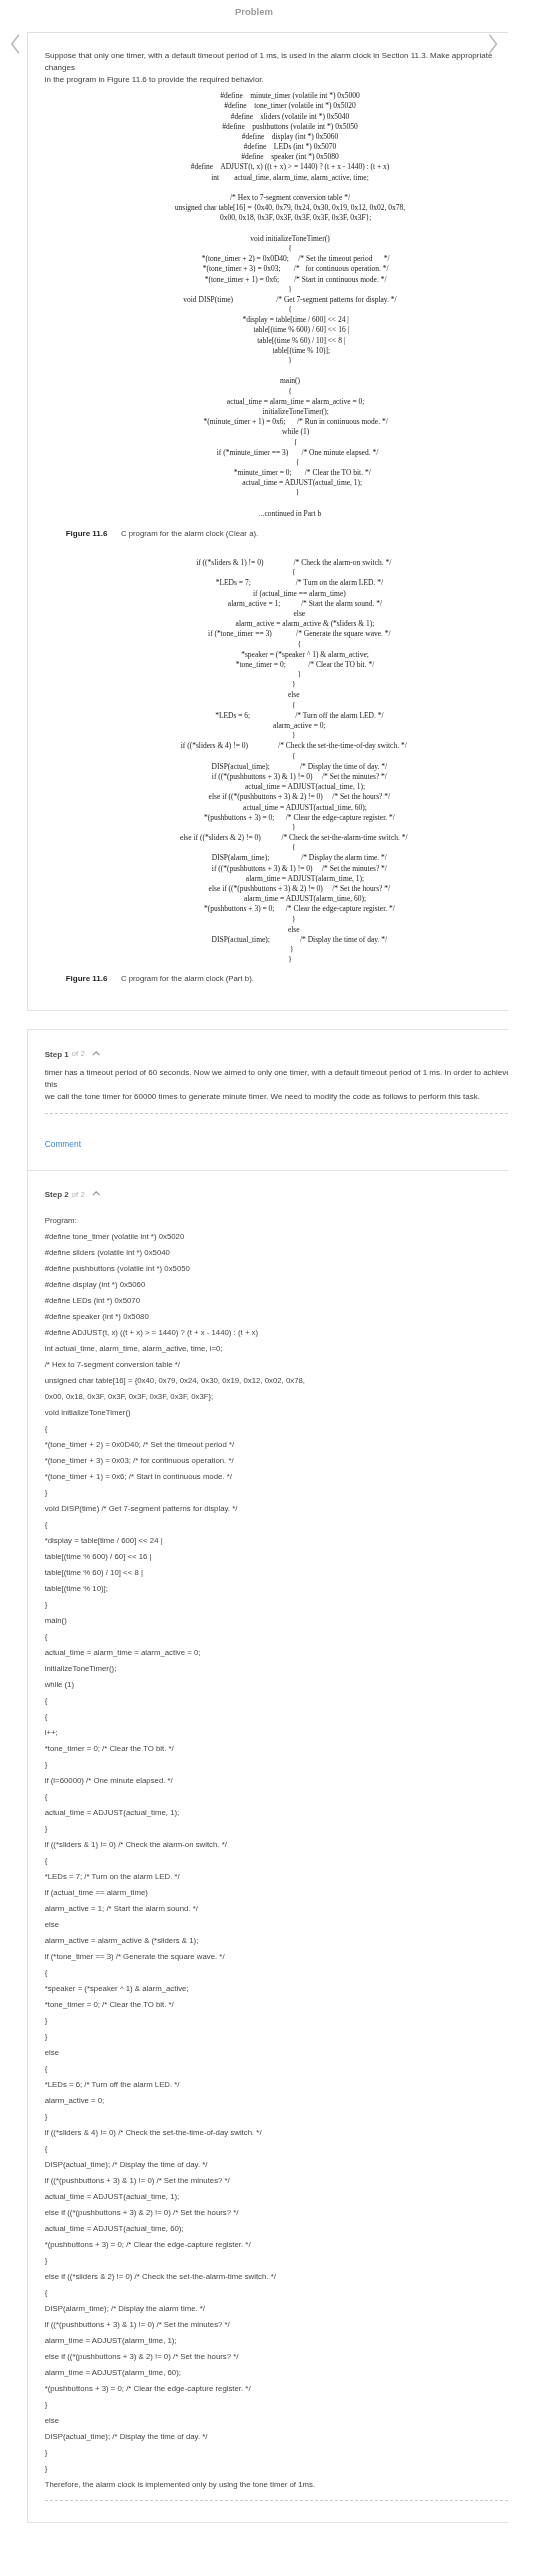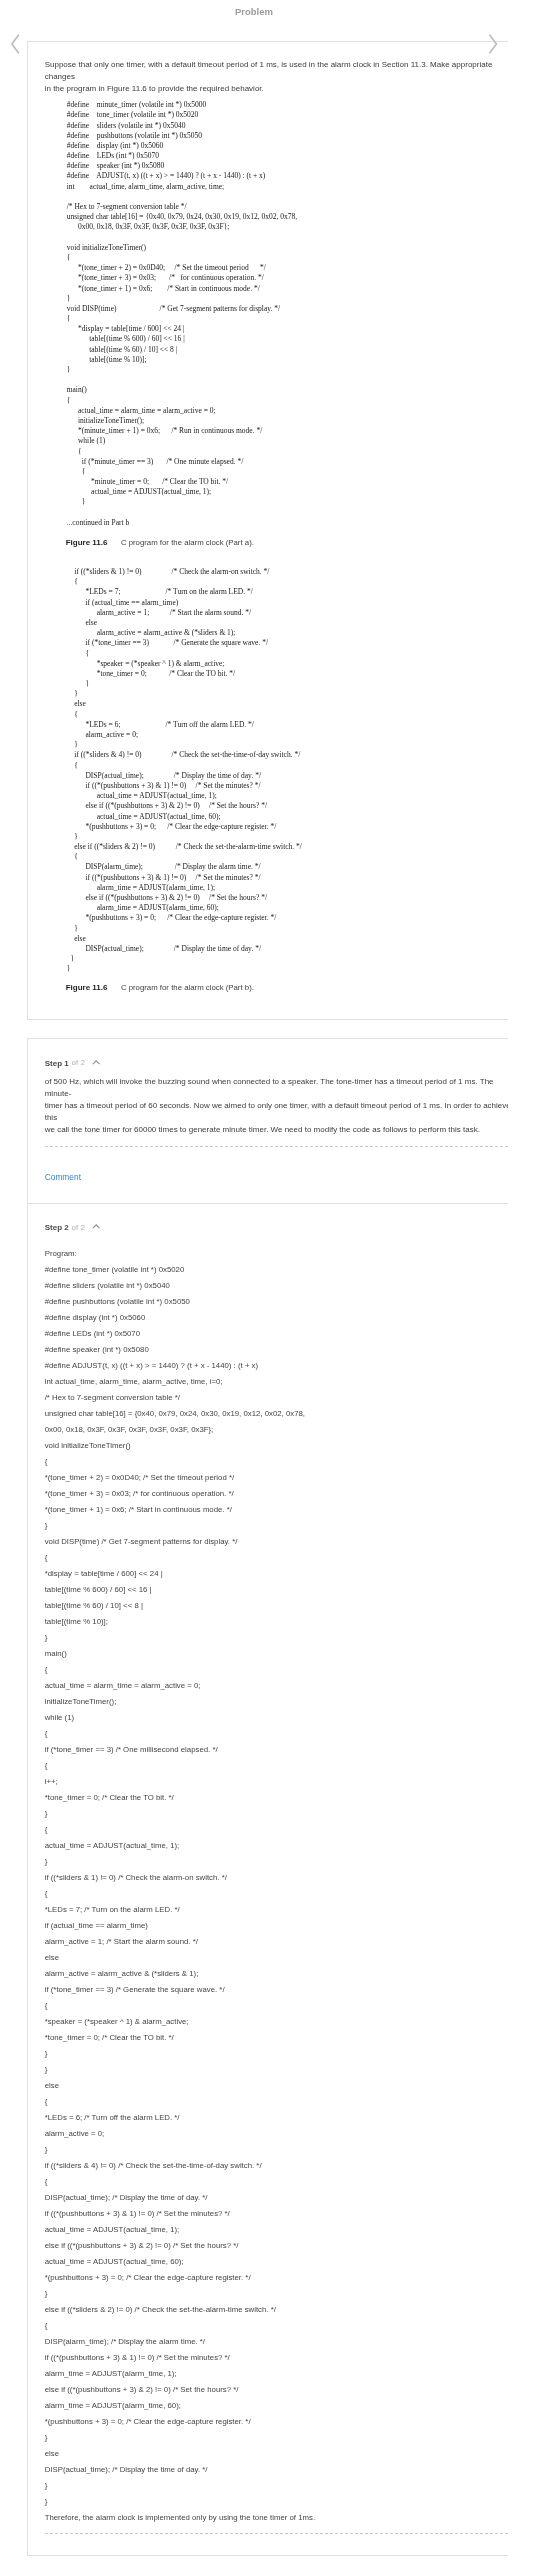--- a/index.html
+++ b/index.html
@@ -33,29 +33,29 @@
   }
   .nav-arrow.left  { left:5.6px; }
   .nav-arrow.right { right:5.6px; }
 
   .card {
     margin-left:27px;
     width:504px;
     background:#ffffff;
     border:0.6px solid #e0e0e0;
   }
-  .problem-card { margin-top:24px; padding:16.7px 16.7px 26px 16.7px; }
+  .problem-card { margin-top:15px; padding:16.7px 16.7px 26px 16.7px; }
 
   .ptext-line {
     font-size:8px;
     line-height:12.3px;
     color:#3c3c3c;
   }
 
-  .serif-code { margin:4.5px 0 0 22px; }
+  .serif-code { margin:4.5px 0 0 22px;text-align:center; }
   .scode-line {
     font-family:"Liberation Serif", serif;
     font-size:7.5px;
     line-height:10.2px;
     height:10.2px;
     color:#191919;
     white-space:pre;
   }
   .code-b { margin-top:19px; }
 
@@ -175,21 +175,21 @@
         <div class="scode-line">        if (*minute_timer == 3)       /* One minute elapsed. */</div>
         <div class="scode-line">        {</div>
         <div class="scode-line">             *minute_timer = 0;       /* Clear the TO bit. */</div>
         <div class="scode-line">             actual_time = ADJUST(actual_time, 1);</div>
         <div class="scode-line">        }</div>
         <div class="scode-line">&nbsp;</div>
         <div class="scode-line">...continued in Part b</div>
       </div>
 
     <div class="fig-caption">
-      <span class="fig-label">Figure 11.6</span><span class="fig-text">C program for the alarm clock (Part a).</span>
+      <span class="fig-label">Figure 11.6</span><span class="fig-text">C program for the alarm clock (Clear a).</span>
     </div>
 
     <div class="serif-code code-b">
         <div class="scode-line">    if ((*sliders &amp; 1) != 0)                /* Check the alarm-on switch. */</div>
         <div class="scode-line">    {</div>
         <div class="scode-line">          *LEDs = 7;                        /* Turn on the alarm LED. */</div>
         <div class="scode-line">          if (actual_time == alarm_time)</div>
         <div class="scode-line">                alarm_active = 1;           /* Start the alarm sound. */</div>
         <div class="scode-line">          else</div>
         <div class="scode-line">                alarm_active = alarm_active &amp; (*sliders &amp; 1);</div>
@@ -236,21 +236,20 @@
 
   <section class="card solution-card">
 
     <div class="step-section">
       <div class="step-header">
         <span class="step-label">Step 1</span><span class="step-of">of 2</span><button class="collapse-btn"><svg width="8.4" height="5" viewBox="0 0 15 9">
               <polyline points="1.5,7.5 7.5,1.5 13.5,7.5" fill="none" stroke="#8f8f8f" stroke-width="2"></polyline>
             </svg></button>
       </div>
       <div class="step-text">
-          <div class="stext-line">of 500 Hz, which will invoke the buzzing sound when connected to a speaker. The tone-timer has a timeout period of 1 ms. The minute-</div>
           <div class="stext-line">timer has a timeout period of 60 seconds. Now we aimed to only one timer, with a default timeout period of 1 ms. In order to achieve this</div>
           <div class="stext-line">we call the tone timer for 60000 times to generate minute timer. We need to modify the code as follows to perform this task.</div>
         </div>
       <div class="dashed-divider div-step1"></div>
       <a class="comment-link">Comment</a>
     </div>
 
     <div class="step-section step2">
       <div class="step-header">
         <span class="step-label">Step 2</span><span class="step-of">of 2</span><button class="collapse-btn"><svg width="8.4" height="5" viewBox="0 0 15 9">
@@ -282,25 +281,25 @@
           <div class="code2-line">table[(time % 600) / 60] &lt;&lt; 16 |</div>
           <div class="code2-line">table[(time % 60) / 10] &lt;&lt; 8 |</div>
           <div class="code2-line">table[(time % 10)];</div>
           <div class="code2-line">}</div>
           <div class="code2-line">main()</div>
           <div class="code2-line">{</div>
           <div class="code2-line">actual_time = alarm_time = alarm_active = 0;</div>
           <div class="code2-line">initializeToneTimer();</div>
           <div class="code2-line">while (1)</div>
           <div class="code2-line">{</div>
-          <div class="code2-line">if (*tone_timer == 3) /* One millisecond elapsed. */</div>
           <div class="code2-line">{</div>
           <div class="code2-line">i++;</div>
           <div class="code2-line">*tone_timer = 0; /* Clear the TO bit. */</div>
           <div class="code2-line">}</div>
+          <div class="code2-line">if (i=60000) /* One minute elapsed. */</div>
           <div class="code2-line">{</div>
           <div class="code2-line">actual_time = ADJUST(actual_time, 1);</div>
           <div class="code2-line">}</div>
           <div class="code2-line">if ((*sliders &amp; 1) != 0) /* Check the alarm-on switch. */</div>
           <div class="code2-line">{</div>
           <div class="code2-line">*LEDs = 7; /* Turn on the alarm LED. */</div>
           <div class="code2-line">if (actual_time == alarm_time)</div>
           <div class="code2-line">alarm_active = 1; /* Start the alarm sound. */</div>
           <div class="code2-line">else</div>
           <div class="code2-line">alarm_active = alarm_active &amp; (*sliders &amp; 1);</div>

